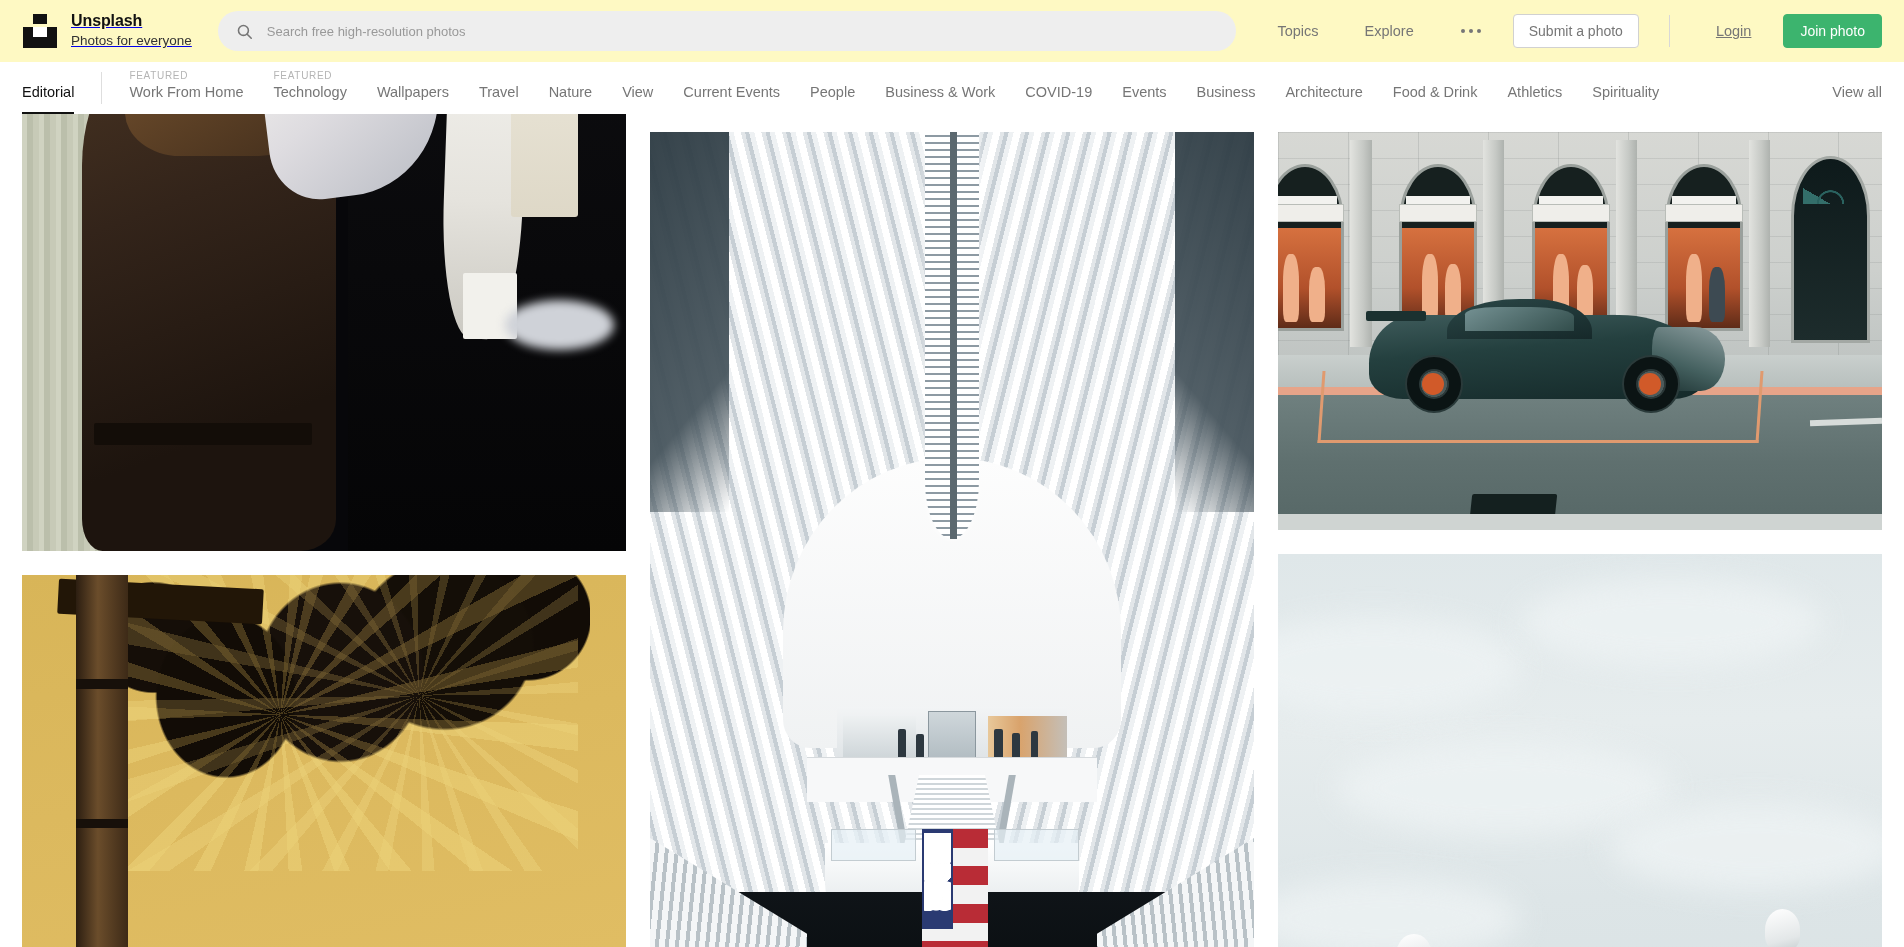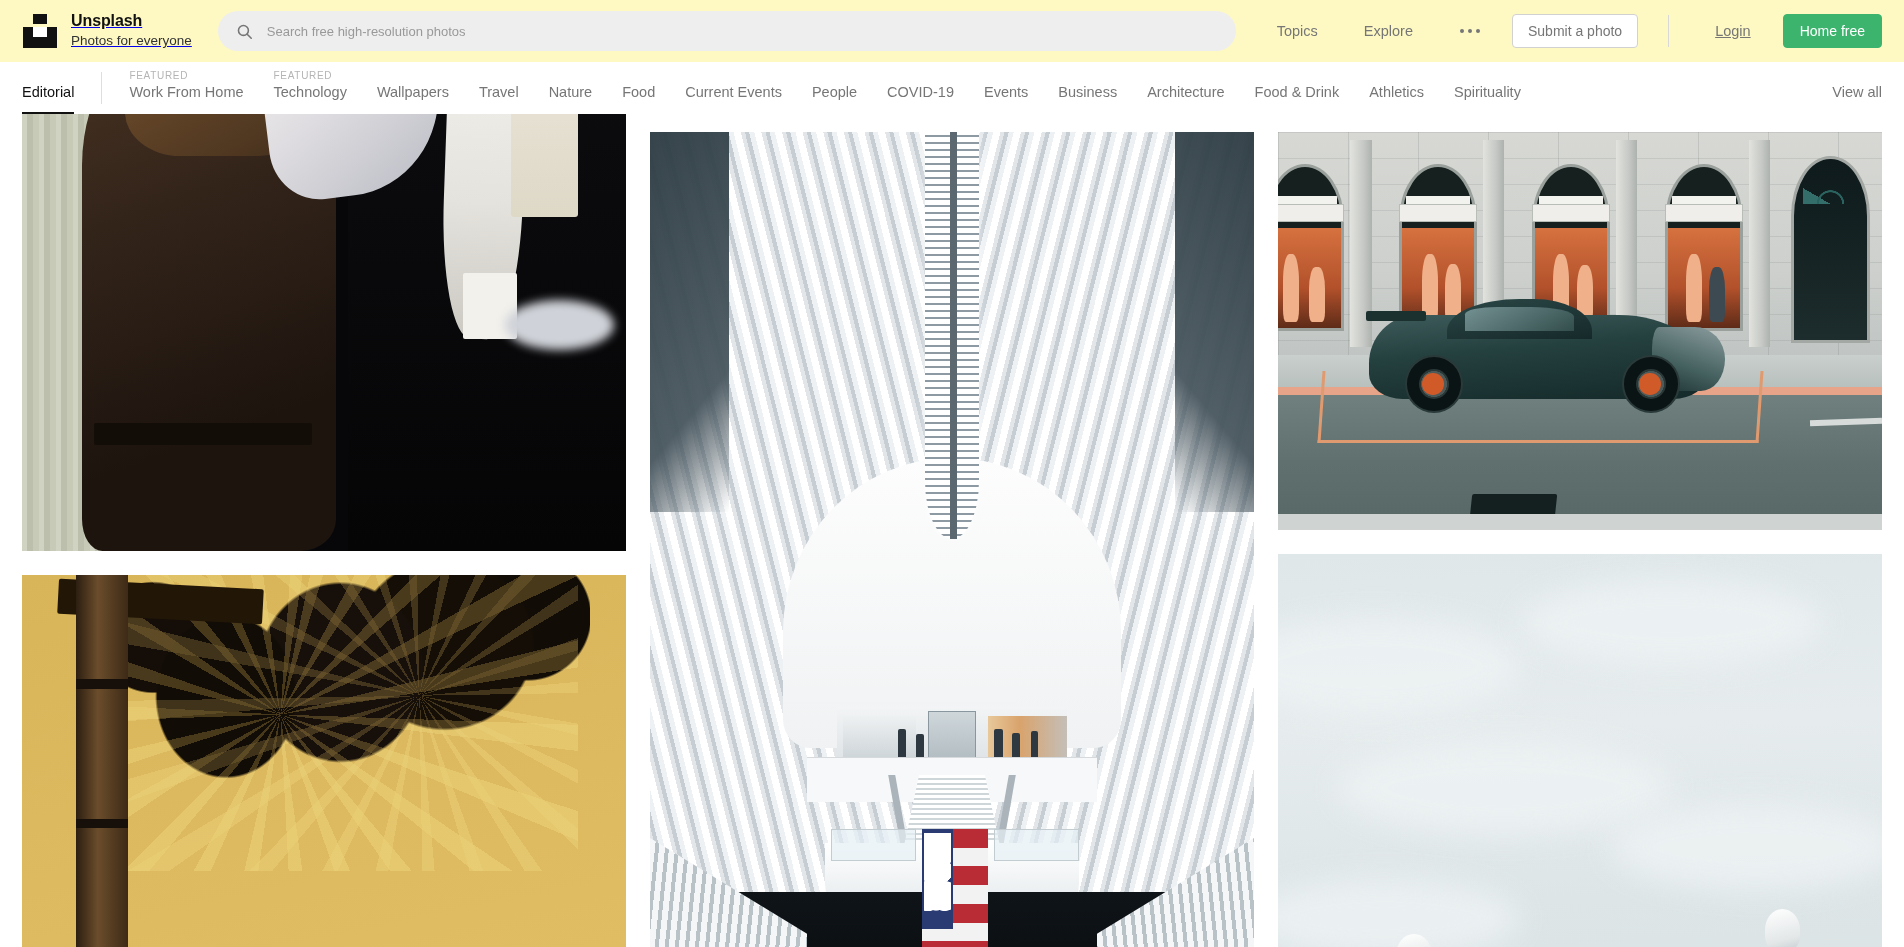--- a/index.html
+++ b/index.html
@@ -560,21 +560,21 @@
     <a class="hnav-link" href="#">Topics</a>
     <a class="hnav-link" href="#">Explore</a>
     <span class="dots">
         <i></i>
         <i></i>
         <i></i>
       </span>
     <button class="btn-outline">Submit a photo</button>
     <span class="hdiv"></span>
     <a class="btn-text" href="#">Login</a>
-    <button class="btn-green">Home free</button>
+    <button class="btn-green">Join photo</button>
   </div>
 </div>
 
 <div class="catnav">
 
   <div class="cat-item first active">
     <span>Editorial</span>
   </div>
   <div class="cat-sep"></div>
 
@@ -590,27 +590,30 @@
   <div class="cat-item">
       <span>Wallpapers</span>
     </div>
   <div class="cat-item">
       <span>Travel</span>
     </div>
   <div class="cat-item">
       <span>Nature</span>
     </div>
   <div class="cat-item">
-      <span>Food</span>
+      <span>View</span>
     </div>
   <div class="cat-item">
       <span>Current Events</span>
     </div>
   <div class="cat-item">
       <span>People</span>
+    </div>
+  <div class="cat-item">
+      <span>Business &amp; Work</span>
     </div>
   <div class="cat-item">
       <span>COVID-19</span>
     </div>
   <div class="cat-item">
       <span>Events</span>
     </div>
   <div class="cat-item">
       <span>Business</span>
     </div>

